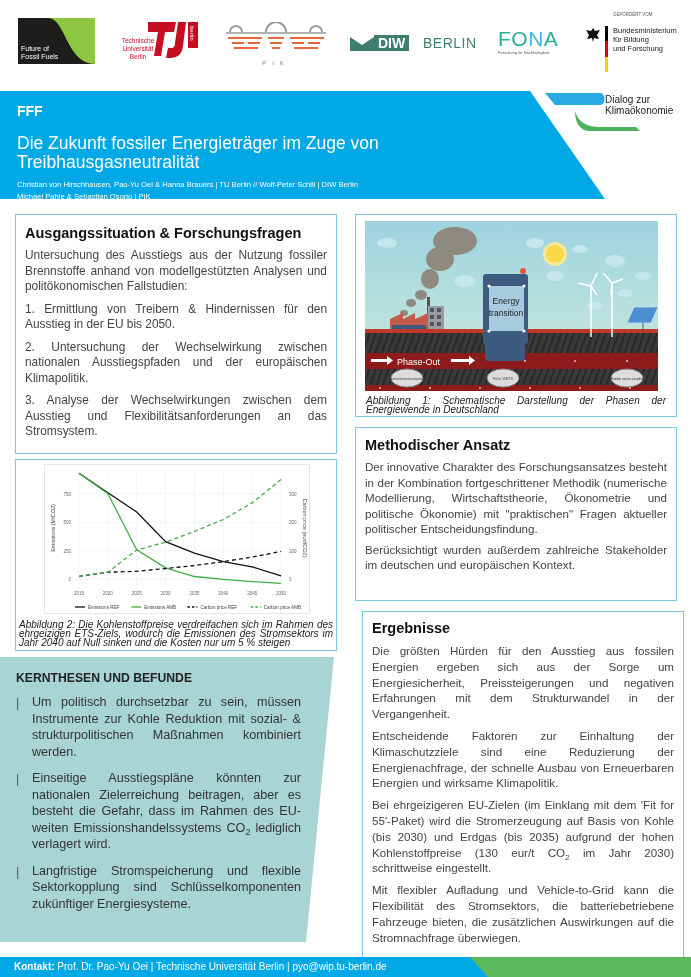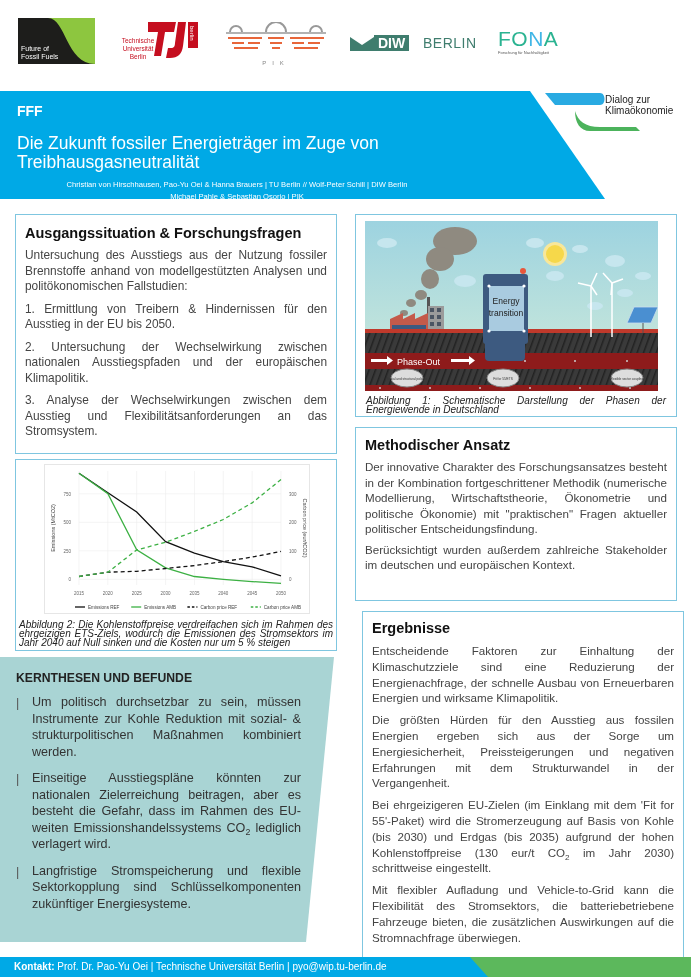--- a/index.html
+++ b/index.html
@@ -30,21 +30,21 @@
   .logo-bmbf .flag { position: absolute; left: 20px; top: 14px; width: 3px; height: 46px; }
   .logo-bmbf .flag div { height: 33.33%; }
   .logo-bmbf .bm-text { position: absolute; left: 28px; top: 14px; font-size: 7.5px; line-height: 9px; color: #222; }
 
   
   .header { position: absolute; left: 0; top: 91px; width: 691px; height: 108px; }
   .header-bg { position: absolute; left: 0; top: 0; }
   .header-content { position: absolute; left: 17px; top: 12px; color: #fff; }
   .fff-label { font-size: 14px; font-weight: bold; line-height: 16px; }
   .main-title { font-size: 17.5px; line-height: 19px; margin-top: 15px; width: 440px; }
-  .authors { font-size: 7.6px; line-height: 12px; margin-top: 7px; text-align: center; }
+  .authors { font-size: 7.6px; line-height: 12px; margin-top: 7px; }
   .dialog-logo { position: absolute; left: 605px; top: 3px; font-size: 10px; line-height: 11px; color: #222; }
 
   
   .box { position: absolute; border: 1.5px solid #7fc6e0; background: #fff; }
   .box h2 { font-size: 14.5px; font-weight: bold; color: #111; line-height: 17px; }
   .box p { font-size: 11.9px; line-height: 15.5px; color: #444; text-align: justify; margin-top: 5px; }
 
   .box-ausgang { left: 15px; top: 214px; width: 322px; height: 240px; padding: 10px 9px; }
   .box-ausgang p { margin-top: 7px; }
   .box-ausgang p.first { margin-top: 6px; }
@@ -143,20 +143,38 @@
     </svg>
     <div class="diw-box">DIW</div>
     <div class="diw-berlin">BERLIN</div>
   </div>
 
   <div class="logo logo-fona">
     <div class="fona-word"><span>FO</span><span class="n">N</span><span class="a">A</span></div>
     <div class="fona-sub">Forschung für Nachhaltigkeit</div>
   </div>
 
+  <div class="logo logo-bmbf">
+    <div class="gef">GEFÖRDERT VOM</div>
+    <div class="eagle">
+      <svg width="16" height="16" viewBox="0 0 16 16">
+          <path d="M8,1 L10,4 L15,3 L12,8 L14,12 L9,11 L8,15 L7,11 L2,12 L4,8 L1,3 L6,4 Z" fill="#111"></path>
+        </svg>
+    </div>
+    <div class="flag">
+      <div style="background:#000"></div>
+        <div style="background:#dd0000"></div>
+        <div style="background:#ffce00"></div>
+    </div>
+    <div class="bm-text">
+      <div>Bundesministerium</div>
+      <div>für Bildung</div>
+      <div>und Forschung</div>
+    </div>
+  </div>
 </div>
 
 <div class="header">
   <svg class="header-bg" width="691" height="108" viewBox="0 0 691 108">
     <polygon points="0,0 530,0 605,108 0,108" fill="#00a9e6"></polygon>
     <path d="M545,2 L600,2 C606,2 606,14 600,14 L555,14 Z" fill="#29aae2"></path>
     <path d="M575,20 C578,30 585,36 600,36 L636,36 L640,40 L590,40 C580,40 575,32 575,20 Z" fill="#4cb35c"></path>
   </svg>
   <div class="header-content">
     <div class="fff-label">FFF</div>
@@ -372,22 +390,22 @@
 </div>
 
 <div class="box box-method">
   <h2>Methodischer Ansatz</h2>
   <p>Der innovative Charakter des Forschungsansatzes besteht in der Kombination fortgeschrittener Methodik (numerische Modellierung, Wirtschaftstheorie, Ökonometrie und politische Ökonomie) mit "praktischen" Fragen aktueller politischer Entscheidungsfindung.</p>
   <p>Berücksichtigt wurden außerdem zahlreiche Stakeholder im deutschen und europäischen Kontext.</p>
 </div>
 
 <div class="box box-results">
   <h2>Ergebnisse</h2>
+  <p>Die größten Hürden für den  Ausstieg aus fossilen Energien ergeben sich aus der Sorge um Energiesicherheit, Preissteigerungen und negativen Erfahrungen mit dem Strukturwandel in der Vergangenheit.</p>
   <p>Entscheidende Faktoren zur Einhaltung der Klimaschutzziele sind eine Reduzierung der Energienachfrage, der schnelle Ausbau von Erneuerbaren Energien und wirksame Klimapolitik.</p>
-  <p>Die größten Hürden für den  Ausstieg aus fossilen Energien ergeben sich aus der Sorge um Energiesicherheit, Preissteigerungen und negativen Erfahrungen mit dem Strukturwandel in der Vergangenheit.</p>
   <p><span>Bei ehrgeizigeren EU-Zielen (im Einklang mit dem 'Fit for 55'-Paket) wird die Stromerzeugung auf Basis von Kohle (bis 2030) und Erdgas (bis 2035) aufgrund der hohen Kohlenstoffpreise (130 eur/t CO</span><sub>2</sub><span> im Jahr 2030) schrittweise eingestellt.</span></p>
   <p>Mit flexibler Aufladung und Vehicle-to-Grid kann die Flexibilität des Stromsektors, die batteriebetriebene Fahrzeuge bieten, die zusätzlichen Auswirkungen auf die Stromnachfrage überwiegen.</p>
 </div>
 
 <div class="footer">
   <svg class="footer-bg" width="691" height="20" viewBox="0 0 691 20">
     <rect x="0" y="0" width="691" height="20" fill="#5cb85c"></rect>
     <polygon points="0,0 470,0 488,20 0,20" fill="#00a9e6"></polygon>
   </svg>
   <div class="footer-text">

